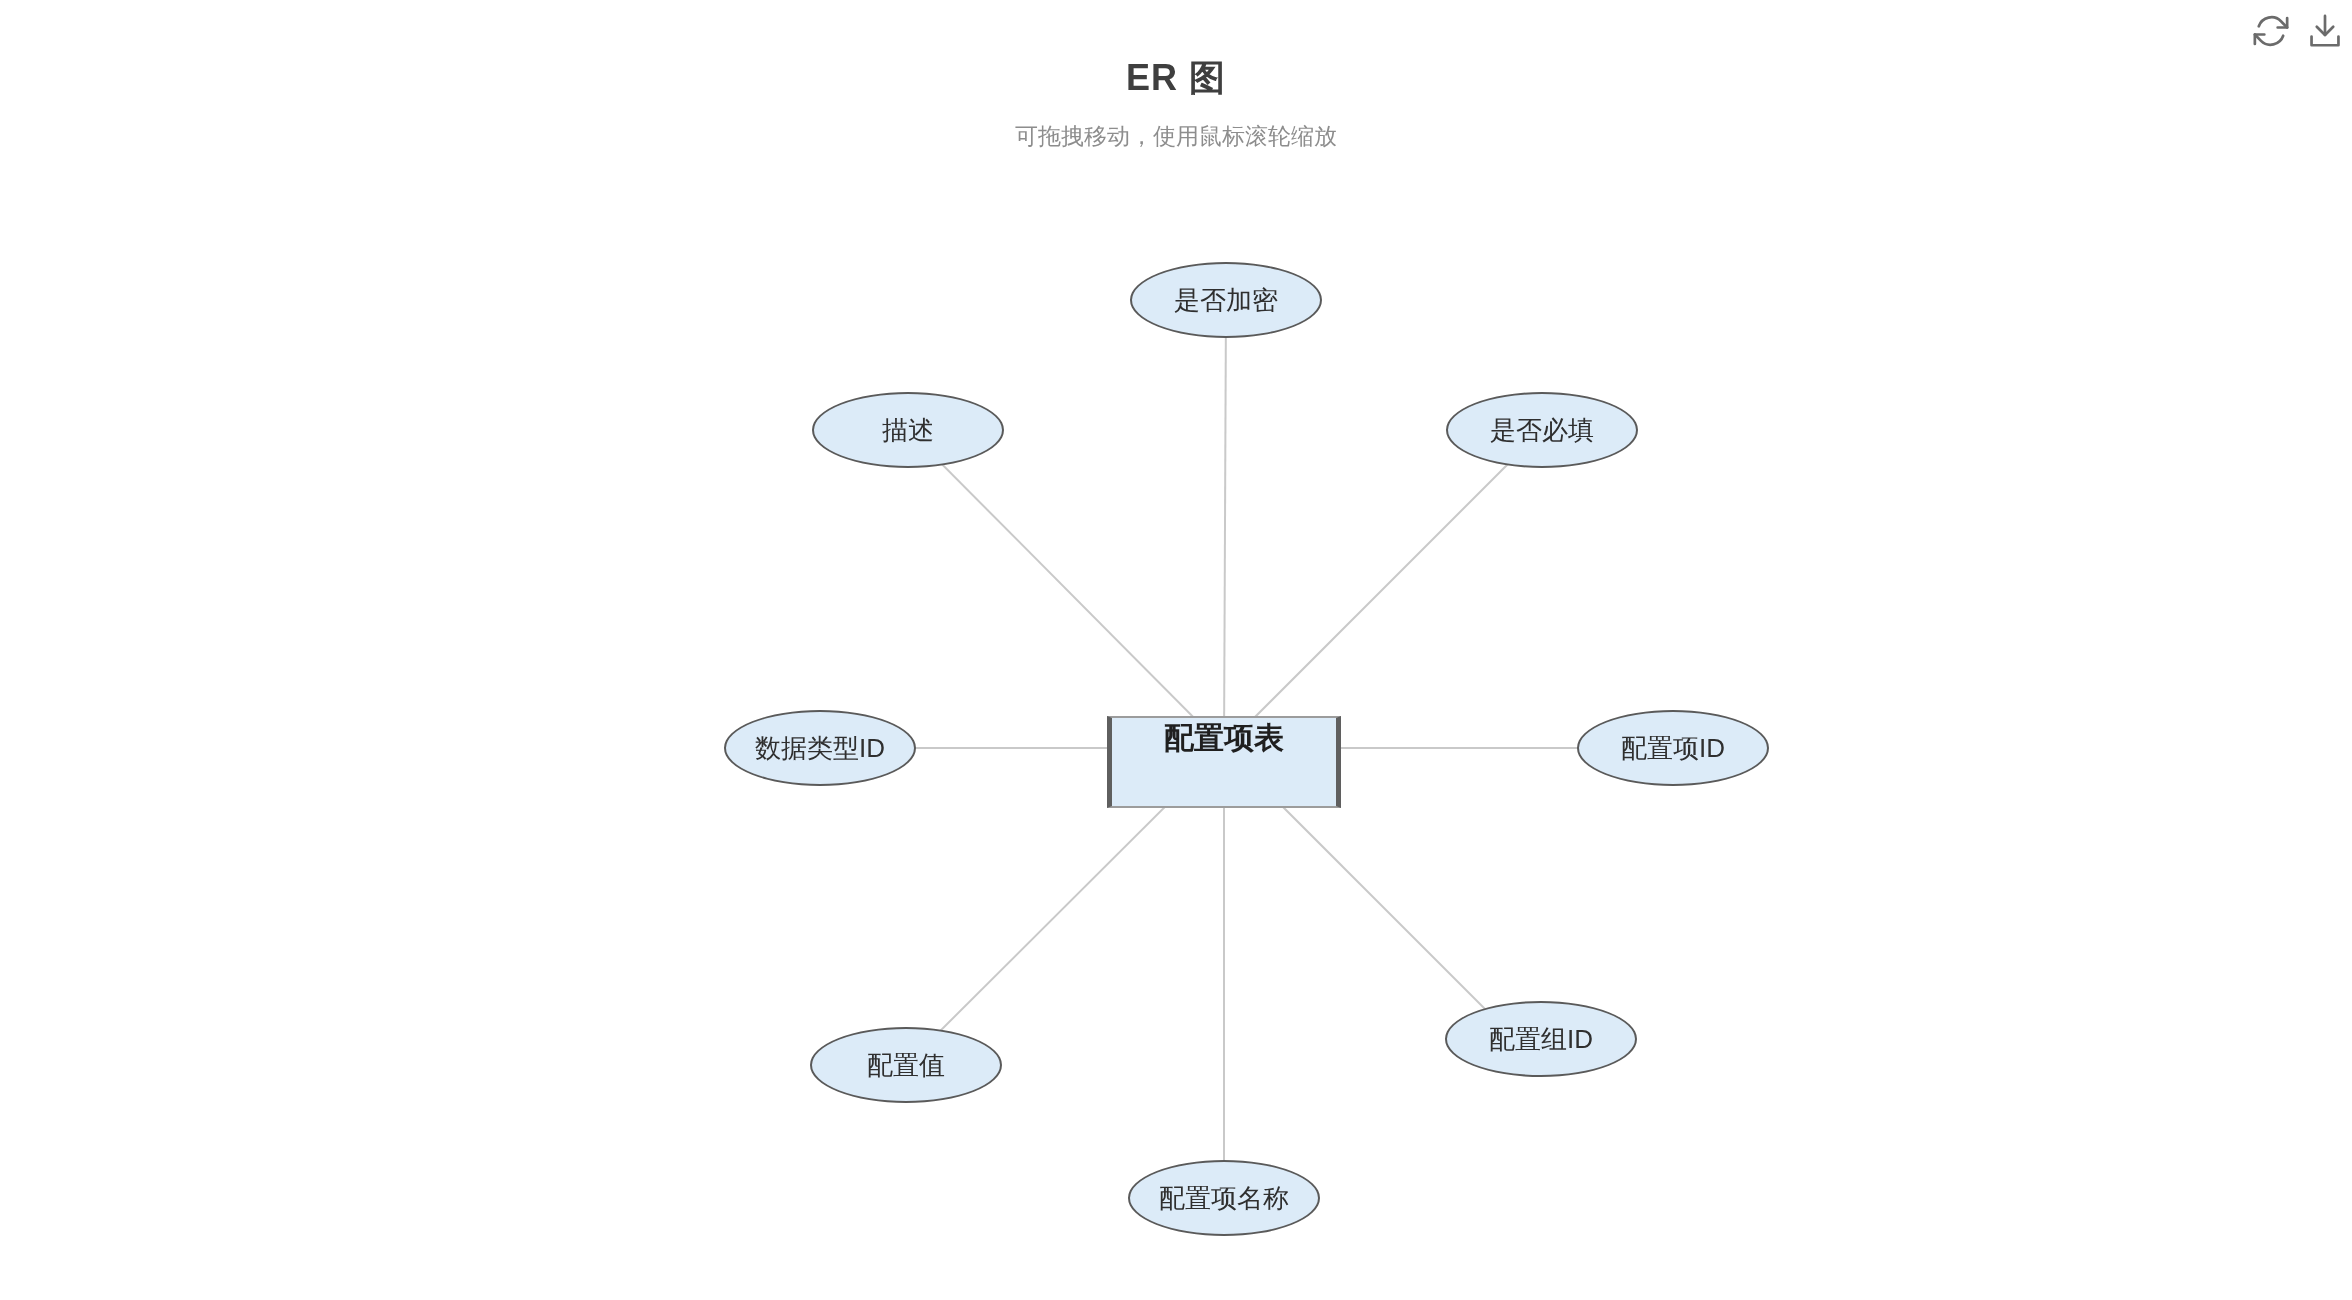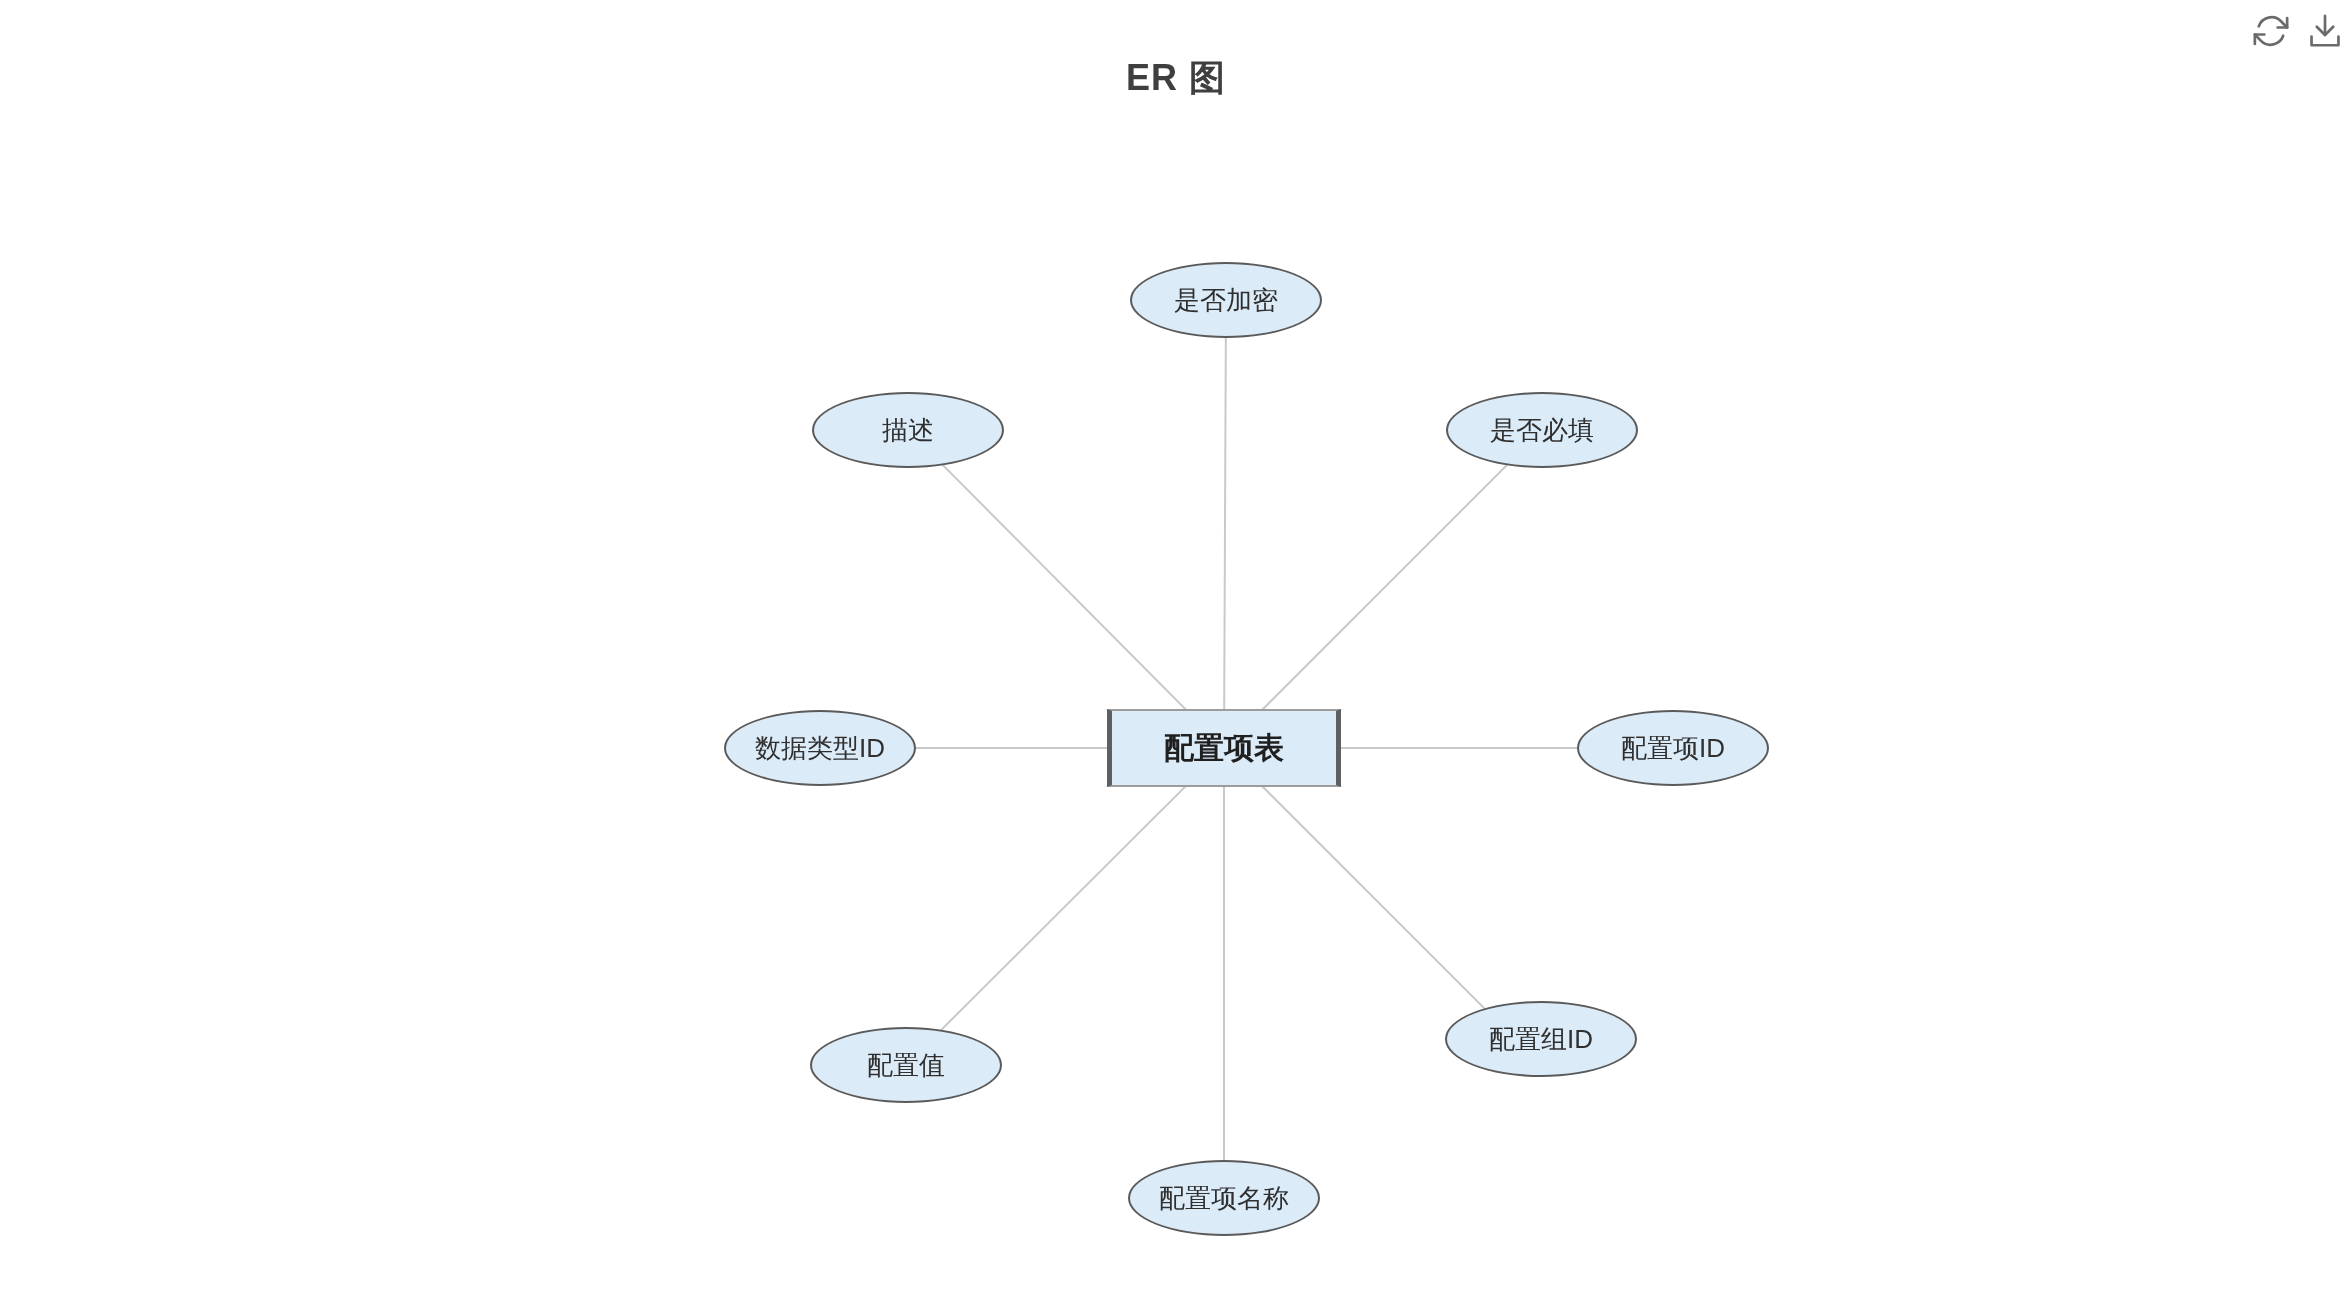--- a/index.html
+++ b/index.html
@@ -66,42 +66,44 @@
     display: flex; align-items: center; justify-content: center;
     box-sizing: border-box;
   }
   .attr-node span {
     font-size: 26px;
     color: var(--text-color, #2f2f2f);
     white-space: nowrap;
   }
   .entity-node {
     position: absolute;
-    width: 234px; height: 78px;
+    width: 234px; height: 92px;
     transform: translate(-50%, -50%);
     background: var(--node-fill, #dcebf8);
     border-top: 2px solid var(--entity-top-border, #9c9c9c);
     border-bottom: 2px solid var(--entity-top-border, #9c9c9c);
     border-left: 5px solid var(--entity-side-border, #5f5f5f);
     border-right: 5px solid var(--entity-side-border, #5f5f5f);
-    display: flex; align-items: center; justify-content: center;
+    display: flex; justify-content: center;
     box-sizing: border-box;
+    margin-top: 14px;
   }
   .entity-node span {
     font-size: 30px;
     font-weight: bold;
     color: #1f1f1f;
     white-space: nowrap;
   }
 </style>
 </head>
 <body>
 
 <div class="header">
   <h1 class="page-title">ER 图</h1>
+  <p class="page-subtitle">可拖拽移动，使用鼠标滚轮缩放</p>
 </div>
 
 <div class="toolbar">
   <div class="icon-btn">
     <svg viewBox="0 0 24 24" fill="none" stroke="currentColor" stroke-width="1.7" stroke-linecap="round" stroke-linejoin="round">
       <polyline points="22.2 3.8 22.2 9.8 16.2 9.8"></polyline>
       <polyline points="1.8 20.2 1.8 14.2 7.8 14.2"></polyline>
       <path d="M4.3 9a8.5 8.5 0 0 1 14-3.2l3.9 4"></path>
       <path d="M1.8 14.2l3.9 4a8.5 8.5 0 0 0 14-3.2"></path>
     </svg>

